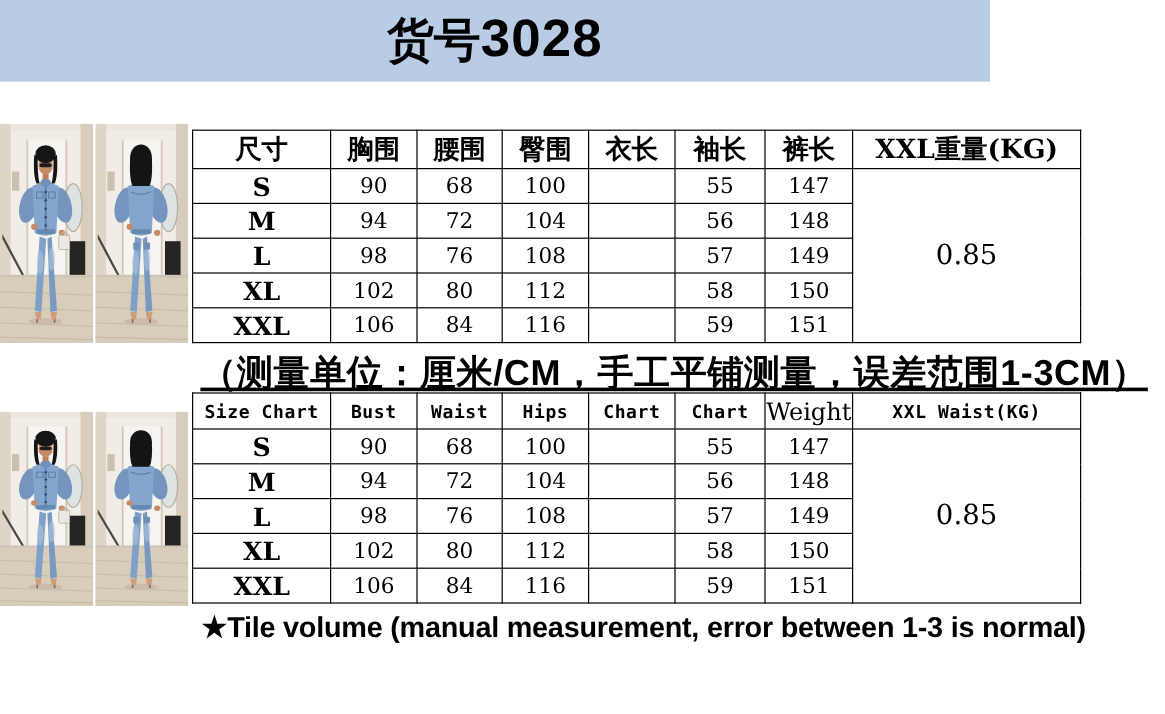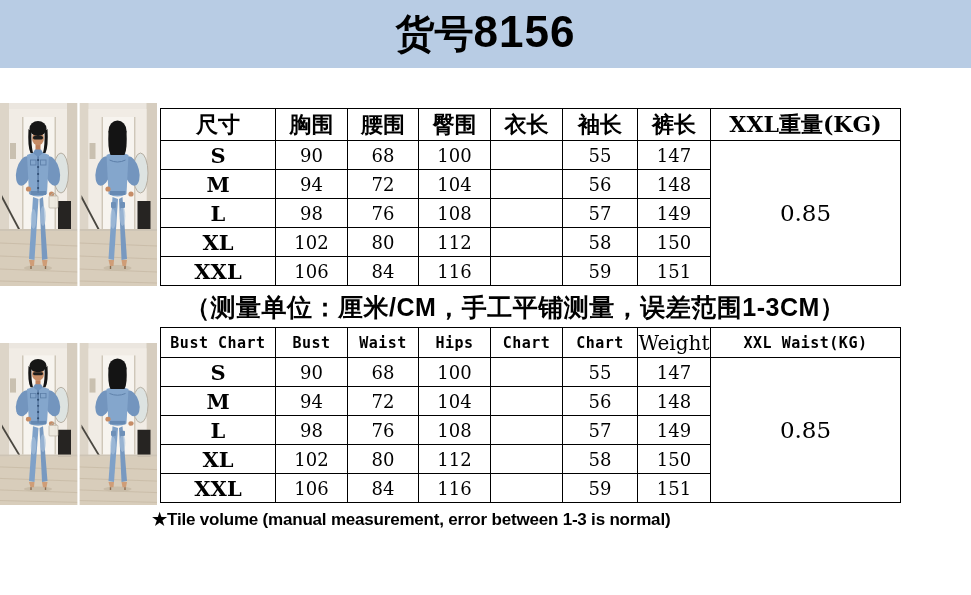--- a/index.html
+++ b/index.html
@@ -2,21 +2,21 @@
 <html><head>
 <meta charset="utf-8">
 <style>
   html,body { margin:0; padding:0; background:#fff; }
   .page {
     position:relative; width:971px; height:595px; background:#ffffff;
     font-family:"Liberation Sans", sans-serif; overflow:hidden; color:#000;
   }
   
   .banner {
-    position:absolute; left:0; top:0; width:971px; height:68px;
+    position:absolute; left:0; top:0; width:825px; height:68px;
     background:#b8cce4; display:flex; align-items:center; justify-content:center;
   }
   .banner .title-wrap { display:flex; align-items:baseline; }
   .t-cn  { font-family:"DejaVu Serif","Liberation Serif",serif; font-weight:700; font-size:39px; }
   .t-num { font-family:"Liberation Sans",sans-serif; font-weight:800; font-size:44px; letter-spacing:1px; }
 
   
   .photo { position:absolute; left:0; width:157px; overflow:hidden; }
   .photo-1 { top:103px; height:183px; }
   .photo-2 { top:343px; height:162px; }
@@ -39,25 +39,25 @@
 
   .h-cn { font-family:"DejaVu Serif","Liberation Serif",serif; font-weight:700; font-size:22px; }
   .h-en { font-family:"DejaVu Sans Mono","Liberation Mono",monospace; font-weight:700; font-size:15px; letter-spacing:0.5px; }
   .h-pants { font-family:"DejaVu Serif","Liberation Serif",serif; font-weight:400; font-size:20px; letter-spacing:0; }
   .c-size { font-family:"DejaVu Serif","Liberation Serif",serif; font-weight:700; font-size:21px; }
   .c-num  { font-family:"DejaVu Serif","Liberation Serif",serif; font-weight:400; font-size:18px; }
   .c-wt   { font-family:"DejaVu Serif","Liberation Serif",serif; font-weight:400; font-size:23px; }
 
   
   .note-cn {
-    position:absolute; left:185px; top:291px; font-size:25px; font-weight:700;
-    font-family:"Liberation Sans",sans-serif; letter-spacing:0.5px;
+    position:absolute; left:167px; top:291px; font-size:30px; font-weight:700;
+    font-family:"Liberation Sans",sans-serif; letter-spacing:0.5px;text-decoration:underline;
   }
   .note-en {
-    position:absolute; left:152px; top:509px; font-size:17px; font-weight:700;
+    position:absolute; left:168px; top:509px; font-size:24px; font-weight:700;
     font-family:"Liberation Sans",sans-serif; letter-spacing:-0.2px;
   }
 </style>
 </head>
 <body>
 
 <svg width="0" height="0" style="position:absolute" aria-hidden="true">
   <defs>
     <g id="panel-bg">
       <rect width="77.5" height="183" fill="#ebe6df"></rect>
@@ -137,21 +137,21 @@
       <rect x="77.5" width="2" height="183" fill="#ffffff"></rect>
     </g>
   </defs>
 </svg>
 
 <div class="page">
 
   <header class="banner">
     <h1 class="title-wrap" style="margin:0">
       <span class="t-cn">货号</span>
-        <span class="t-num">8156</span>
+        <span class="t-num">3028</span>
     </h1>
   </header>
 
   <div class="photo photo-1">
     <svg width="157" height="183" viewBox="0 0 157 183">
         <use href="#photo-pair"></use>
       </svg>
   </div>
 
   <table class="tbl tbl-cn">
@@ -239,21 +239,21 @@
         <col style="width:72px">
         <col style="width:71px">
         <col style="width:72px">
       <col style="width:72px">
         <col style="width:75px">
         <col style="width:73px">
         <col style="width:190px">
     </colgroup>
     <tbody>
         <tr class="hd">
-      <th class="h-en">Bust Chart</th>
+      <th class="h-en">Size Chart</th>
       <th class="h-en">Bust</th>
       <th class="h-en">Waist</th>
       <th class="h-en">Hips</th>
       <th class="h-en">Chart</th>
       <th class="h-en">Chart</th>
       <th class="h-pants">Weight</th>
       <th class="h-en">XXL Waist(KG)</th>
     </tr>
     <tr class="dr">
       <td class="c-size">S</td>

